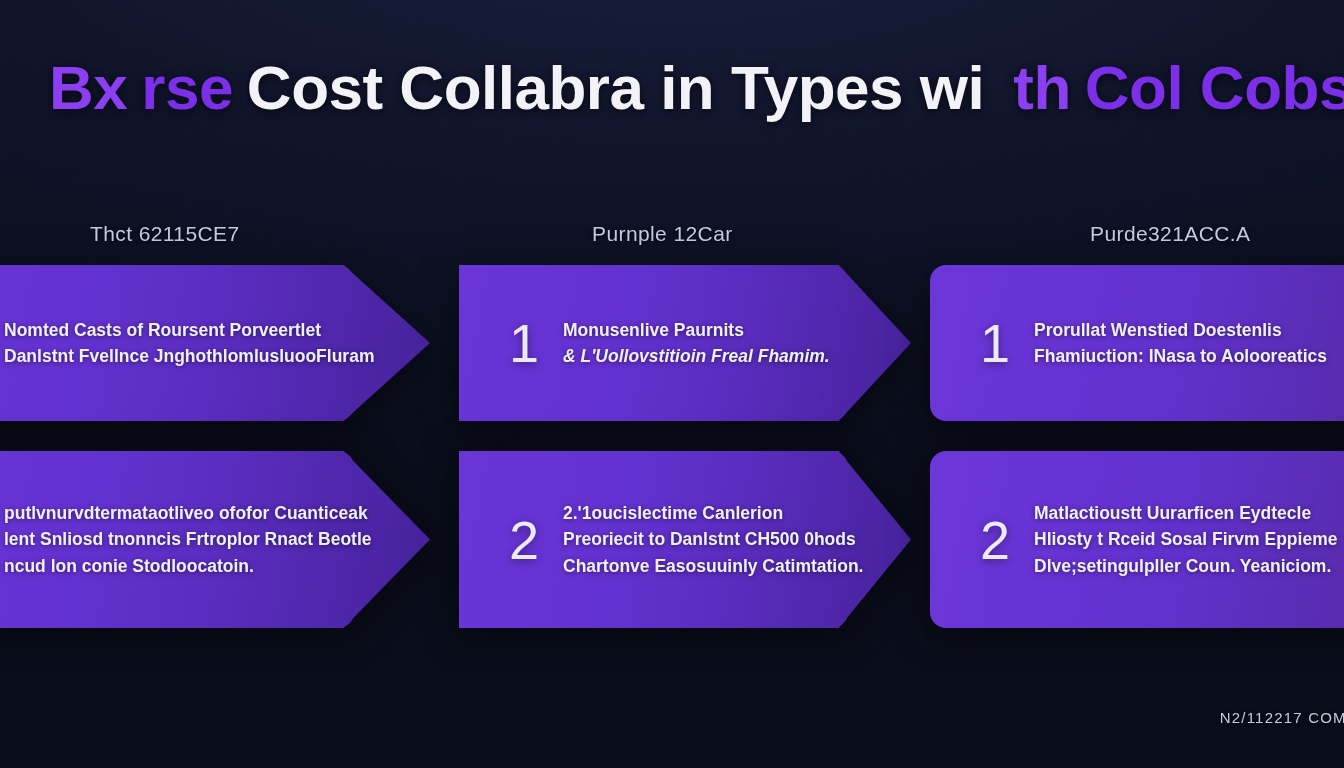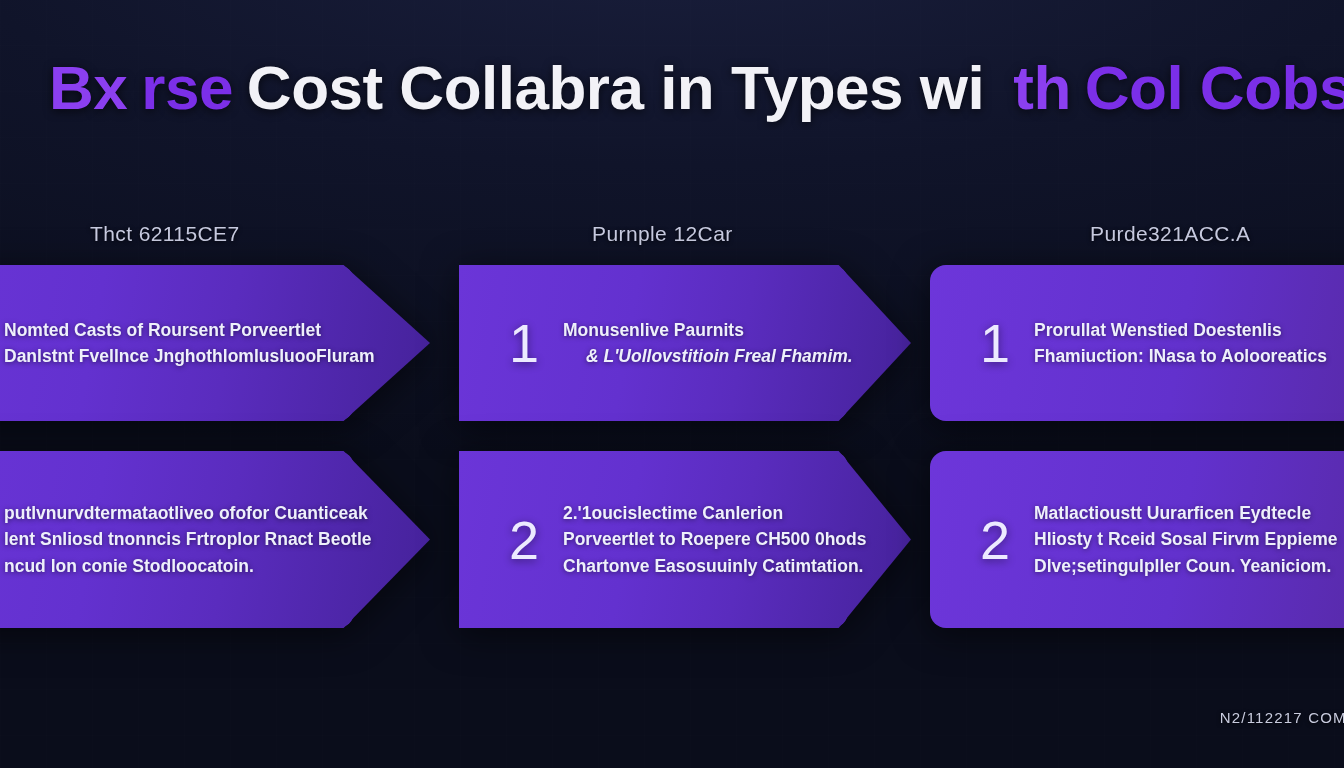--- a/index.html
+++ b/index.html
@@ -131,21 +131,21 @@
     text-shadow:0 2px 8px rgba(0,0,0,.45);
   }
   .card-text{
     flex:1 1 auto;
     font-size:17.5px;
     line-height:1.5;
     color:#eef0fb;
     text-shadow:0 1px 5px rgba(0,0,0,.5);
     font-weight:bold;
   }
-  .card-text .ital{ font-style:italic;margin-left:23px; }
+  .card-text .ital{ font-style:italic; }
   .card.no-num .card-text{ padding-left:4px; }
 
   
   .c1{ left:-110px; width:540px; }
   .c2{ left:459px; width:452px; }
   .c3{ left:930px; width:500px; }
 
   .c1 .card-inner{ padding-left:110px; }
   .c3 .card-inner{ padding-right:70px; }
 
@@ -227,21 +227,21 @@
       </div>
     </div>
 
     <div class="card arrow c2">
       <div class="card-round"></div>
       <div class="card-shape"></div>
       <div class="card-inner">
         <div class="card-num">2</div>
         <div class="card-text">
           <div>2.'1oucislectime Canlerion</div>
-          <div>Porveertlet to Roepere CH500 0hods</div>
+          <div>Preoriecit to Danlstnt CH500 0hods</div>
           <div>Chartonve Easosuuinly Catimtation.</div>
         </div>
       </div>
     </div>
 
     <div class="card plain c3">
       <div class="card-shape"></div>
       <div class="card-inner">
         <div class="card-num">2</div>
         <div class="card-text">

